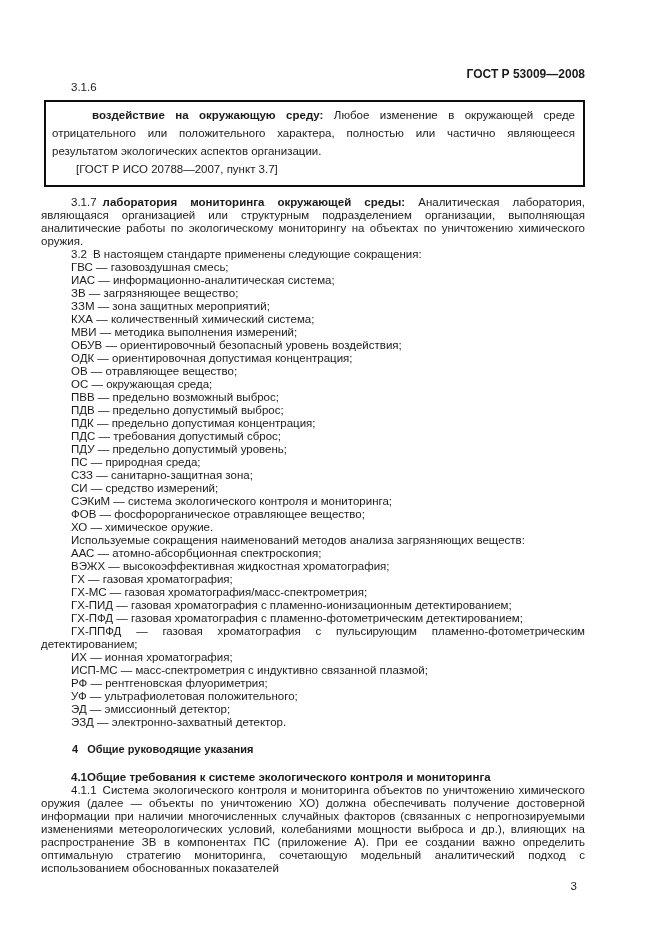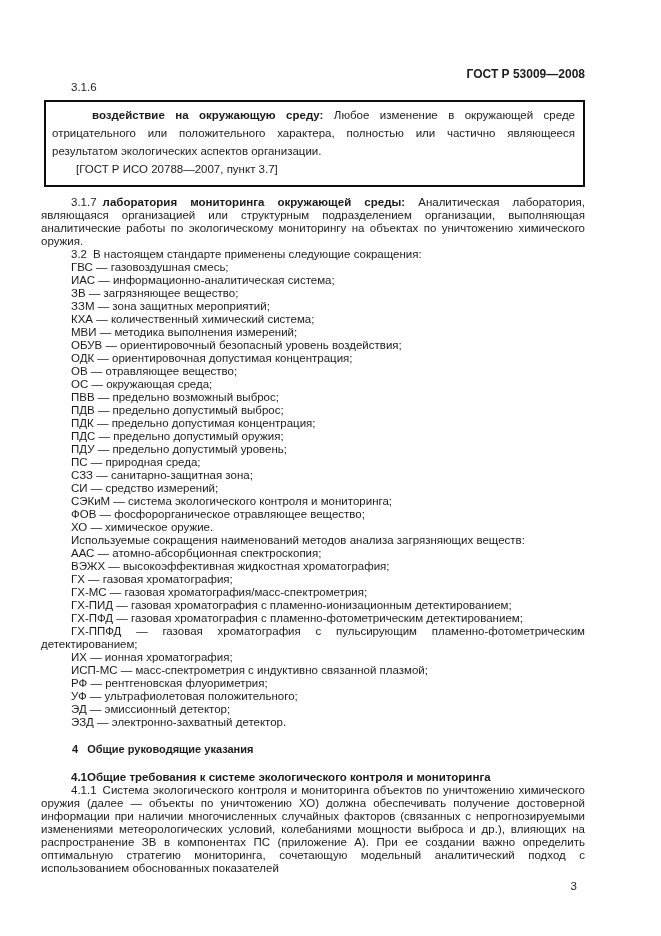--- a/index.html
+++ b/index.html
@@ -114,21 +114,21 @@
       <p class="para">ЗЗМ — зона защитных мероприятий;</p>
       <p class="para">КХА — количественный химический система;</p>
       <p class="para">МВИ — методика выполнения измерений;</p>
       <p class="para">ОБУВ — ориентировочный безопасный уровень воздействия;</p>
       <p class="para">ОДК — ориентировочная допустимая концентрация;</p>
       <p class="para">ОВ — отравляющее вещество;</p>
       <p class="para">ОС — окружающая среда;</p>
       <p class="para">ПВВ — предельно возможный выброс;</p>
       <p class="para">ПДВ — предельно допустимый выброс;</p>
       <p class="para">ПДК — предельно допустимая концентрация;</p>
-      <p class="para">ПДС — предельно допустимый оружия;</p>
+      <p class="para">ПДС — требования допустимый сброс;</p>
       <p class="para">ПДУ — предельно допустимый уровень;</p>
       <p class="para">ПС — природная среда;</p>
       <p class="para">СЗЗ — санитарно-защитная зона;</p>
       <p class="para">СИ — средство измерений;</p>
       <p class="para">СЭКиМ — система экологического контроля и мониторинга;</p>
       <p class="para">ФОВ — фосфорорганическое отравляющее вещество;</p>
       <p class="para">ХО — химическое оружие.</p>
     </div>
 
   <p class="para">Используемые сокращения наименований методов анализа загрязняющих веществ:</p>

